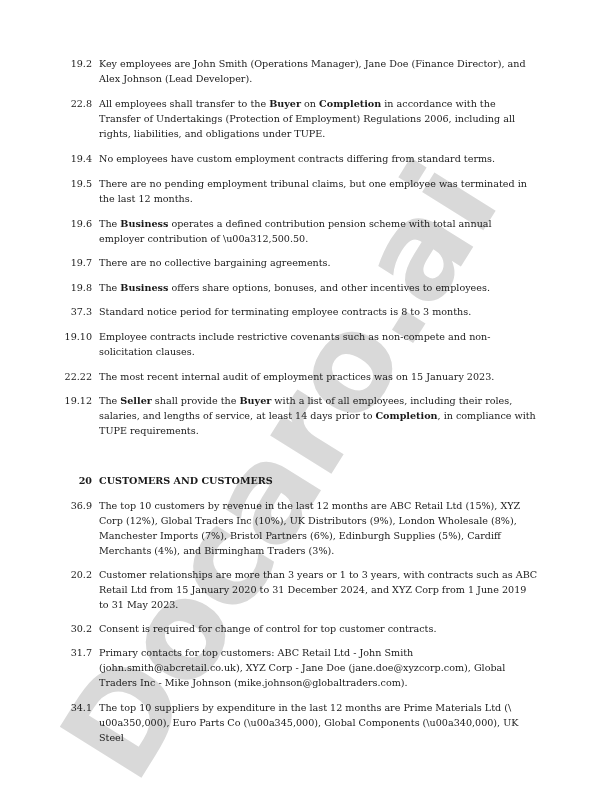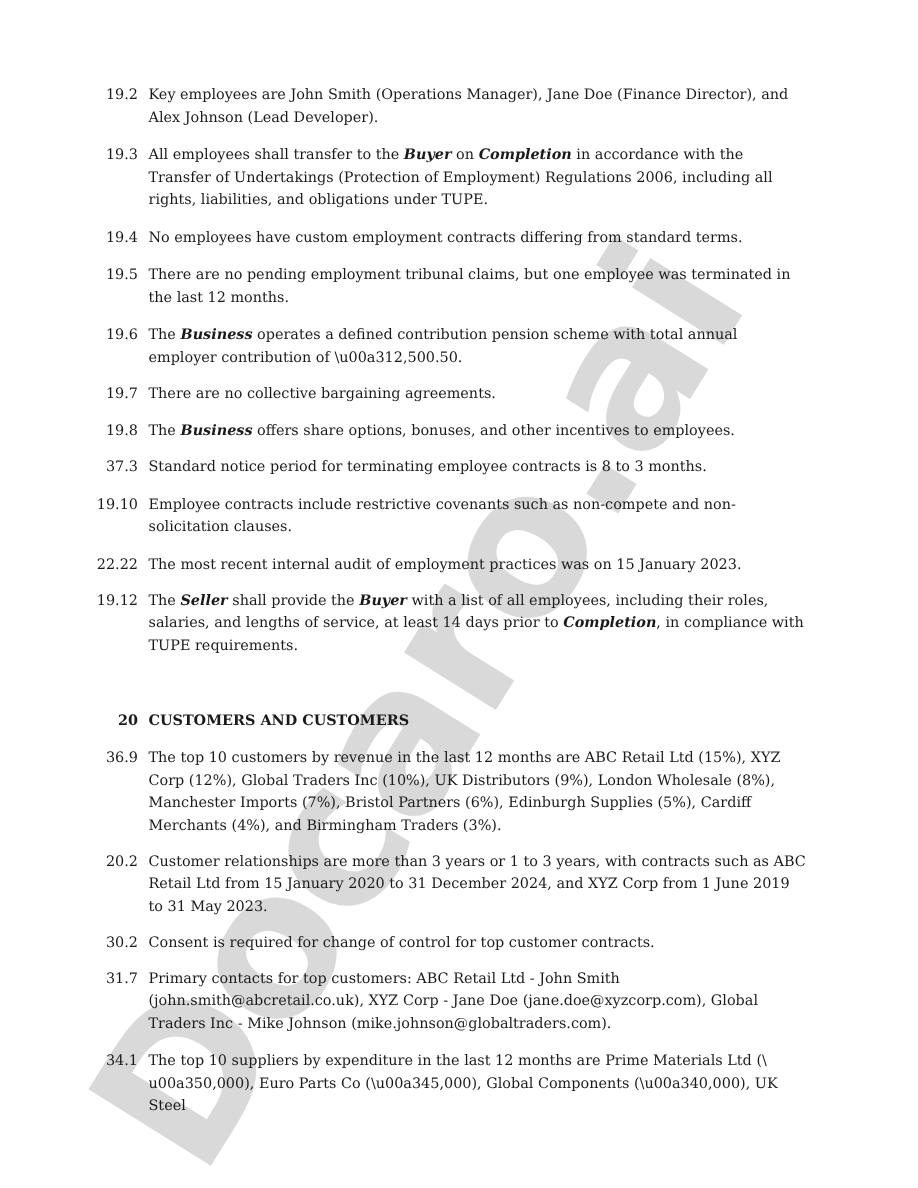--- a/index.html
+++ b/index.html
@@ -16,37 +16,37 @@
       transform: rotate(-58deg); transform-origin: left top;
       white-space: nowrap; letter-spacing: -2px;
       z-index: 0; pointer-events: none;
       left: 90px; top: 760px;
     }
     .content { position: relative; z-index: 1; }
     .clause { position: absolute; left: 0; width: 612px; }
     .num { position: absolute; right: 520px; text-align: left; white-space: nowrap; }
     .text { position: absolute; left: 99px; width: 440px; }
     .heading .num, .heading .text { font-weight: bold; }
-    b { font-weight: bold; font-style: italic; }
+    b { font-weight: bold; }
   </style>
 </head>
 <body>
 
 <div class="page">
   <div class="watermark">Docaro.ai</div>
 
   <div class="content">
 
     <div class="clause" style="top:56px">
       <span class="num">19.2</span>
       <span class="text">Key employees are John Smith (Operations Manager), Jane Doe (Finance Director), and Alex Johnson (Lead Developer).</span>
     </div>
 
     <div class="clause" style="top:96px">
-      <span class="num">19.3</span>
+      <span class="num">22.8</span>
       <span class="text"><span>All employees shall transfer to the </span><b>Buyer</b><span> on </span><b>Completion</b><span> in accordance with the Transfer of Undertakings (Protection of Employment) Regulations 2006, including all rights, liabilities, and obligations under TUPE.</span></span>
     </div>
 
     <div class="clause" style="top:151px">
       <span class="num">19.4</span>
       <span class="text">No employees have custom employment contracts differing from standard terms.</span>
     </div>
 
     <div class="clause" style="top:176px">
       <span class="num">19.5</span>

